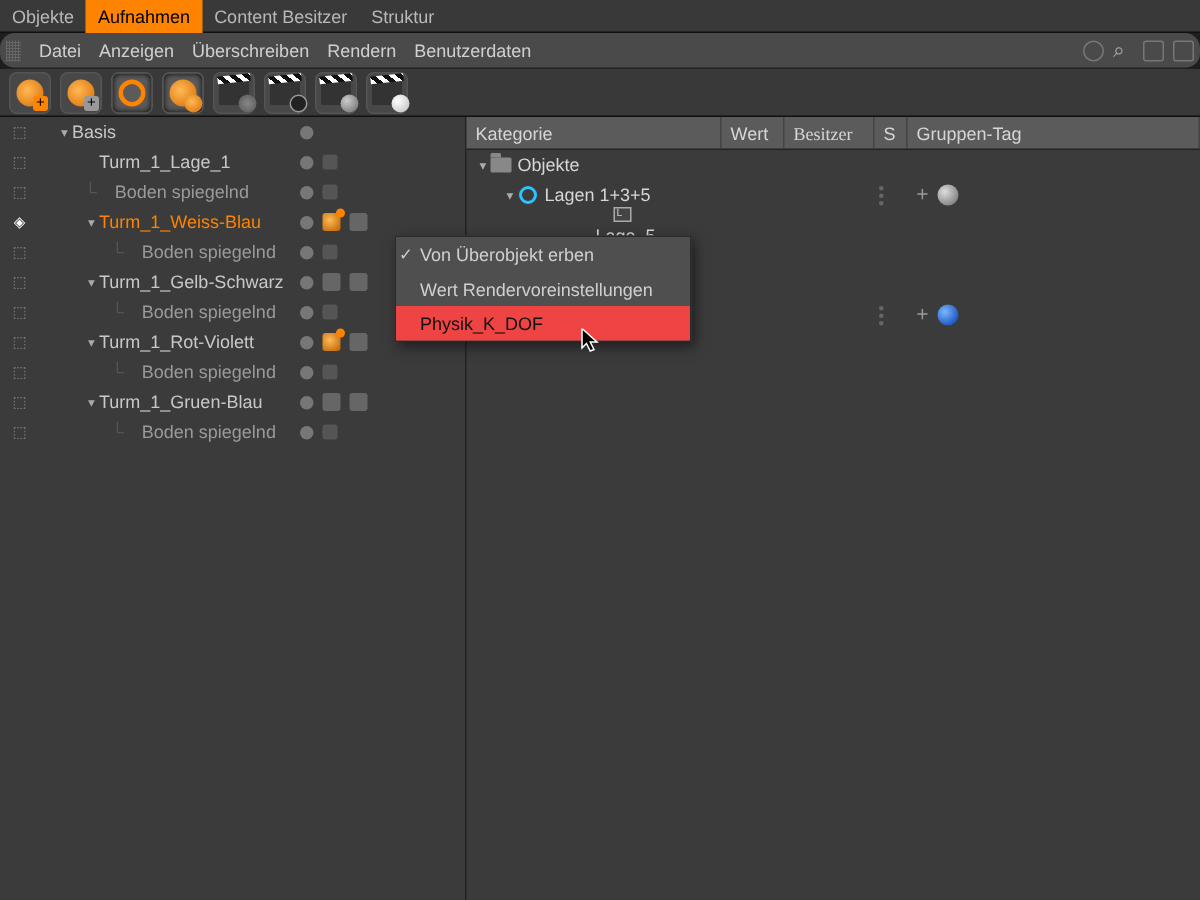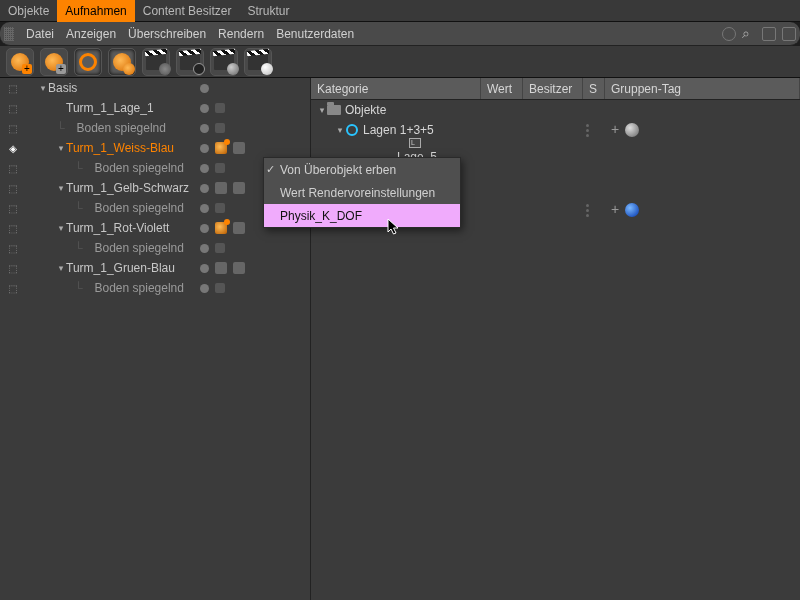--- a/index.html
+++ b/index.html
@@ -49,39 +49,39 @@
   .dots { position:absolute; left:200px; width:110px; display:flex; gap:6px; align-items:center; }
   .dot { width:9px; height:9px; border-radius:50%; background:#777; }
   .gray-sq { width:10px; height:10px; background:#555; border-radius:2px; }
   .hex-o { width:12px; height:12px; background:radial-gradient(circle at 40% 40%,#ffbb55,#b85c00); border-radius:2px; position:relative; }
   .hex-o::after{content:""; position:absolute;right:-3px;top:-3px;width:6px;height:6px;border-radius:50%;background:#fd8300;}
   .hex-g { width:12px; height:12px; background:#666; border-radius:2px; }
   .elbow { color:#555; margin-right:2px; }
   
   .rcols { display:flex; height:22px; background:#5b5b5b; border-bottom:1px solid #222; }
   .rcol { padding:4px 6px; border-right:1px solid #444; color:#d6d6d6; }
-  .c1{width:170px;} .c2{width:42px;} .c3{width:60px;} .c4{width:22px;} .c5{flex:1;}
+  .c1{width:170px;} .c2{width:42px;} .c3{width:60px;font-family:Liberation Serif, serif;} .c4{width:22px;} .c5{flex:1;}
   .rrow { display:flex; align-items:center; height:20px; }
   .tree-icon { width:14px; height:14px; margin-right:4px; display:inline-flex; align-items:center; justify-content:center; }
   .folder { width:14px; height:10px; background:#888; border-radius:1px; position:relative;}
   .folder::before{content:"";position:absolute;top:-3px;left:0;width:7px;height:3px;background:#888;border-radius:1px 1px 0 0;}
   .cyan-ring { width:12px;height:12px;border:2px solid #29c4ff;border-radius:50%;}
   .layer-ic { width:12px;height:10px;border:1px solid #aaa;background:#444;font-size:7px;line-height:8px;text-align:left;padding-left:1px;color:#ccc;}
   .tag-col { display:flex; align-items:center; gap:4px; padding-left:4px;}
   .add { width:12px;height:12px; color:#999; font-size:14px; line-height:10px; text-align:center;}
   .sphere { width:14px;height:14px;border-radius:50%; }
   .sphere.gray { background:radial-gradient(circle at 35% 35%,#ddd,#666); }
   .sphere.blue { background:radial-gradient(circle at 35% 35%,#7ab8ff,#0033aa); }
   .handle-dots{ width:8px; display:flex; flex-direction:column; gap:2px; align-items:center;}
   .handle-dots span{width:3px;height:3px;background:#666;border-radius:50%;}
   
   .context { position:absolute; left:263px; top:157px; width:198px; background:#4f4f4f; border:1px solid #2a2a2a; box-shadow:2px 3px 8px rgba(0,0,0,.5); z-index:50; }
   .ctx-item { height:23px; display:flex; align-items:center; padding-left:16px; color:#d0d0d0; cursor:pointer; position:relative;}
   .ctx-item .check { position:absolute; left:2px; color:#d0d0d0; font-size:11px;}
-  .ctx-item.hl { background:#f0abfc; color:#111; }
+  .ctx-item.hl { background:#ef4444; color:#111; }
   .cursor { position:absolute; left:387px; top:219px; z-index:60; pointer-events:none;}
   .cursor svg { width:14px; height:18px; }
 </style>
 </head>
 <body>
 
 <div class="tabs">
   <div class="tab">Objekte</div>
   <div class="tab active">Aufnahmen</div>
   <div class="tab">Content Besitzer</div>

